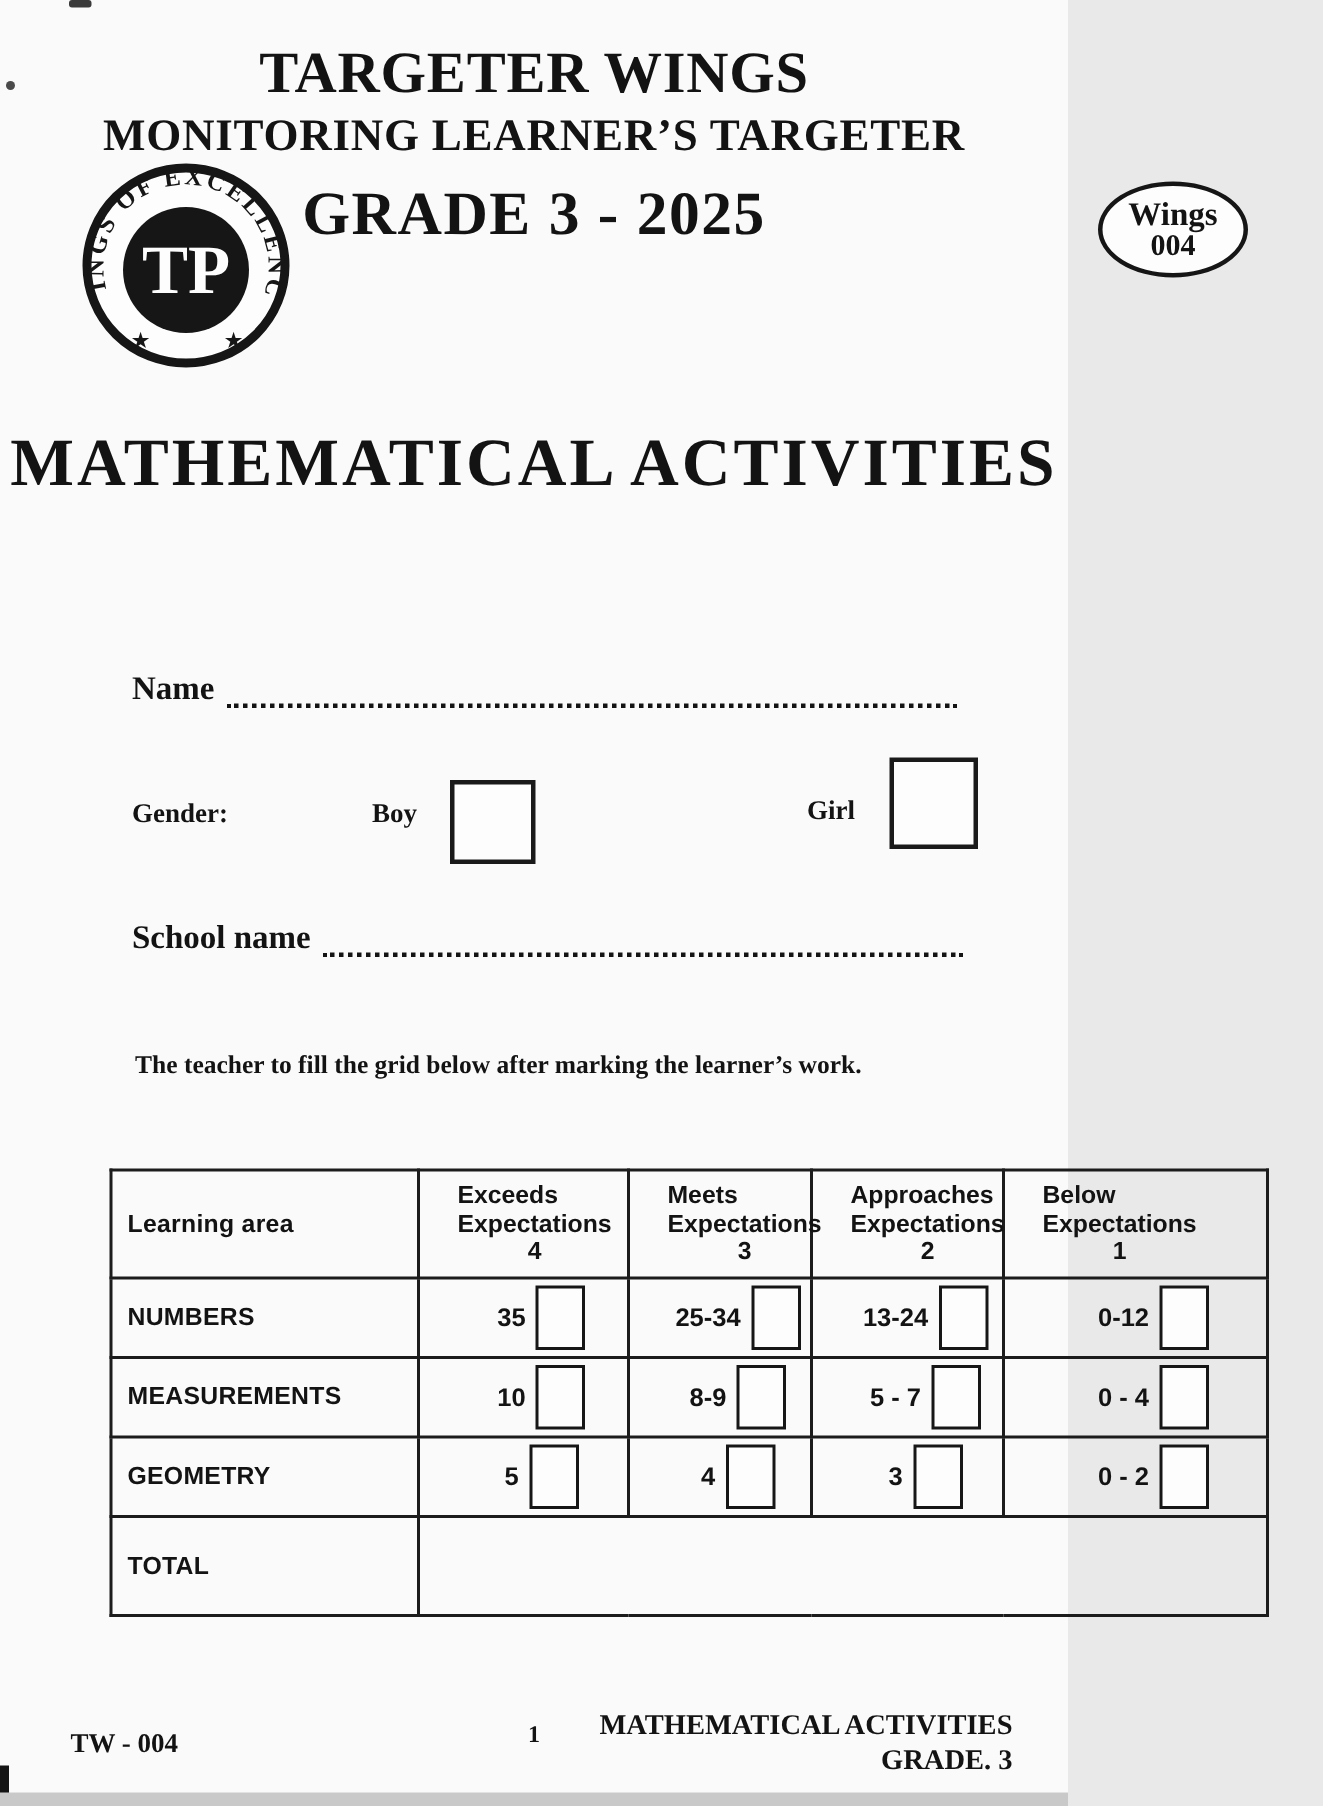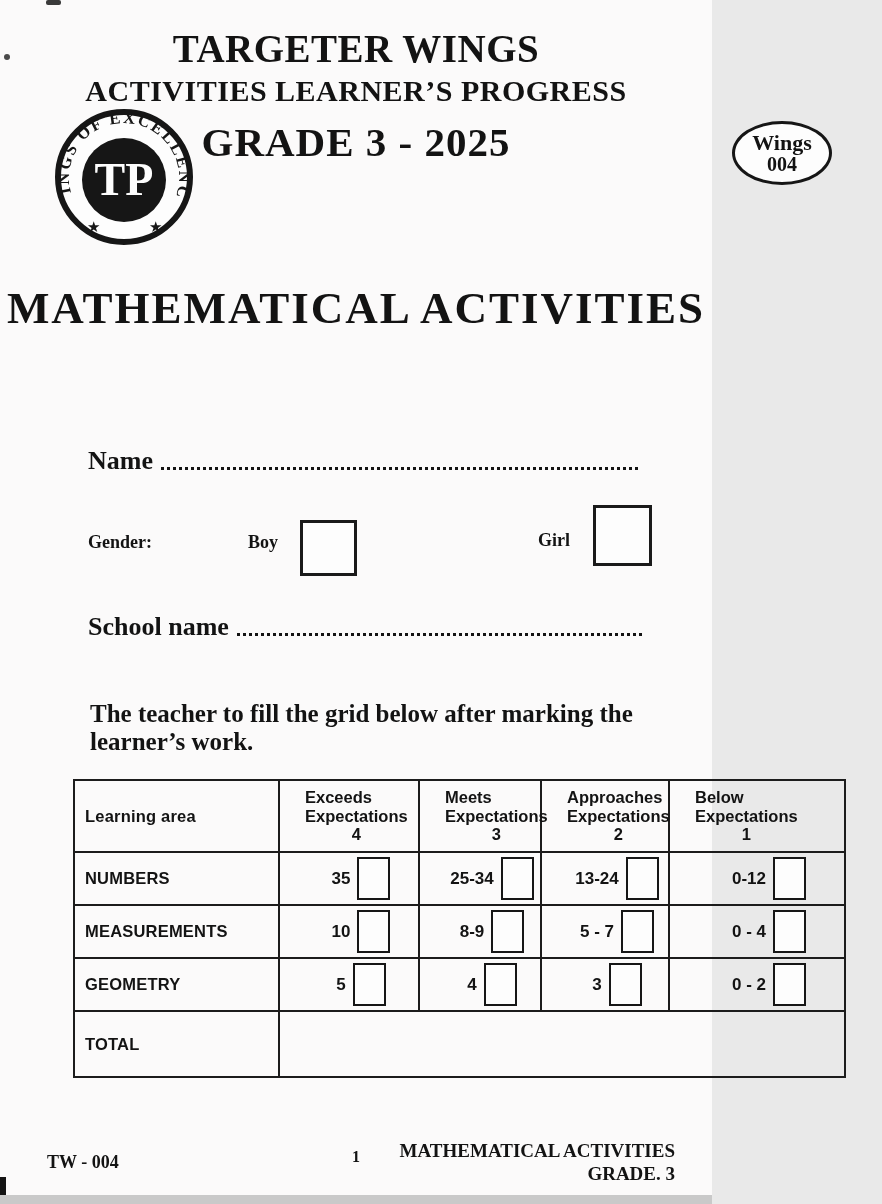--- a/index.html
+++ b/index.html
@@ -21,36 +21,36 @@
   .badge {
     position:absolute; left:732px; top:121px; width:100px; height:64px;
     border:3.5px solid #161616; border-radius:50%;
     display:flex; flex-direction:column; align-items:center; justify-content:center;
     line-height:1.02; background:#fdfdfd;
   }
   .badge .b1 { font-size:22px; font-weight:bold; }
   .badge .b2 { font-size:20px; font-weight:bold; }
 
   .field-row {
-    position:absolute; display:flex; align-items:center;
-    font-size:26px; font-weight:bold;
+    position:absolute; display:flex; align-items:flex-end;
+    font-size:22px; font-weight:bold;
   }
   .name-row   { left:88px; right:74px; top:446px; }
   .school-row { left:88px; right:70px; top:612px; }
   .dots { flex:1; border-bottom:3px dotted #141414; height:18px; margin-left:8px; }
 
   .glabel { position:absolute; font-size:18px; font-weight:bold; }
   .gender-label { left:88px;  top:532px; }
   .boy-label    { left:248px; top:532px; }
   .girl-label   { left:538px; top:530px; }
   .cbox { position:absolute; border:3px solid #1a1a1a; background:#fdfdfd; }
   .boy-box  { left:300px; top:520px; width:57px; height:56px; }
   .girl-box { left:593px; top:505px; width:59px; height:61px; }
 
-  .instruction { position:absolute; left:90px; top:700px; font-size:25px; font-weight:bold; }
+  .instruction { position:absolute; left:90px; top:700px; font-size:17px; font-weight:bold; }
 
   table.rubric {
     position:absolute; left:73px; top:779px; width:771px;
     border-collapse:collapse; table-layout:fixed;
     font-family:"Liberation Sans", sans-serif;
   }
   table.rubric td { border:2.5px solid #1c1c1c; vertical-align:middle; }
   td.t-title { height:28px; text-align:center; font-size:17.5px; font-weight:bold; }
   tr.hdr td { height:72px; vertical-align:middle; }
   .hdrblock { display:inline-block; text-align:left; font-size:16.5px; font-weight:bold; line-height:1.15; padding-left:25px; }
@@ -75,21 +75,21 @@
 </style>
 </head>
 <body>
 
 <div class="page">
 
   <div class="spk1"></div>
   <div class="spk2"></div>
 
   <div class="ctr hline1">TARGETER WINGS</div>
-  <div class="ctr hline2">ACTIVITIES LEARNER’S PROGRESS</div>
+  <div class="ctr hline2">MONITORING LEARNER’S TARGETER</div>
   <div class="ctr hline3">GRADE 3 - 2025</div>
 
   <svg class="logo" viewBox="0 0 142 140">
     <ellipse cx="71" cy="69" rx="66" ry="65" fill="#fdfdfd" stroke="#161616" stroke-width="6"></ellipse>
     <circle cx="71" cy="72" r="42" fill="#161616"></circle>
     <path id="ringArc" d="M 19 88 A 55 55 0 1 1 123 88" fill="none"></path>
     <text font-family="'Liberation Serif', serif" font-size="16.5" font-weight="bold" letter-spacing="2" fill="#161616">
       <textPath href="#ringArc" startOffset="50%" text-anchor="middle">WINGS OF EXCELLENCE</textPath>
     </text>
     <text x="34" y="124" font-size="15" fill="#161616">★</text>

